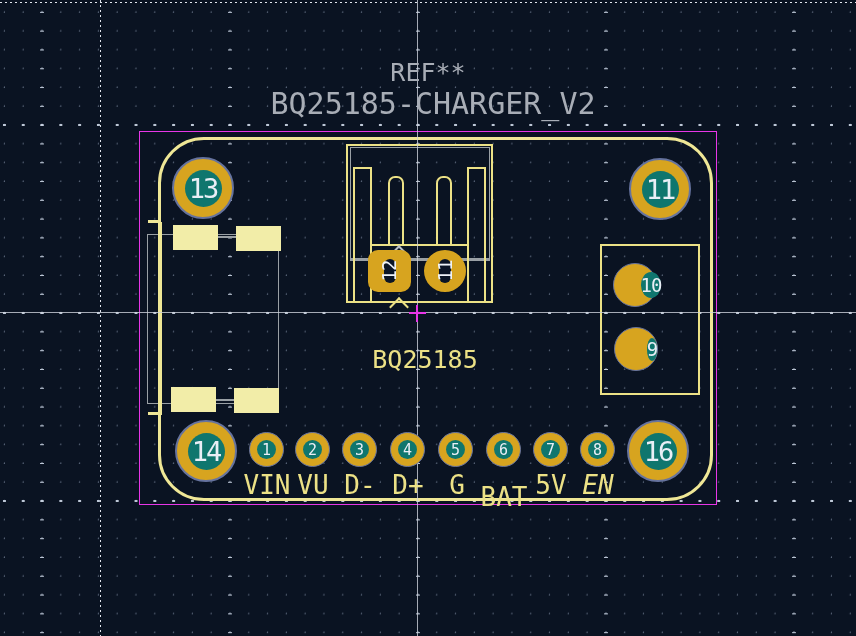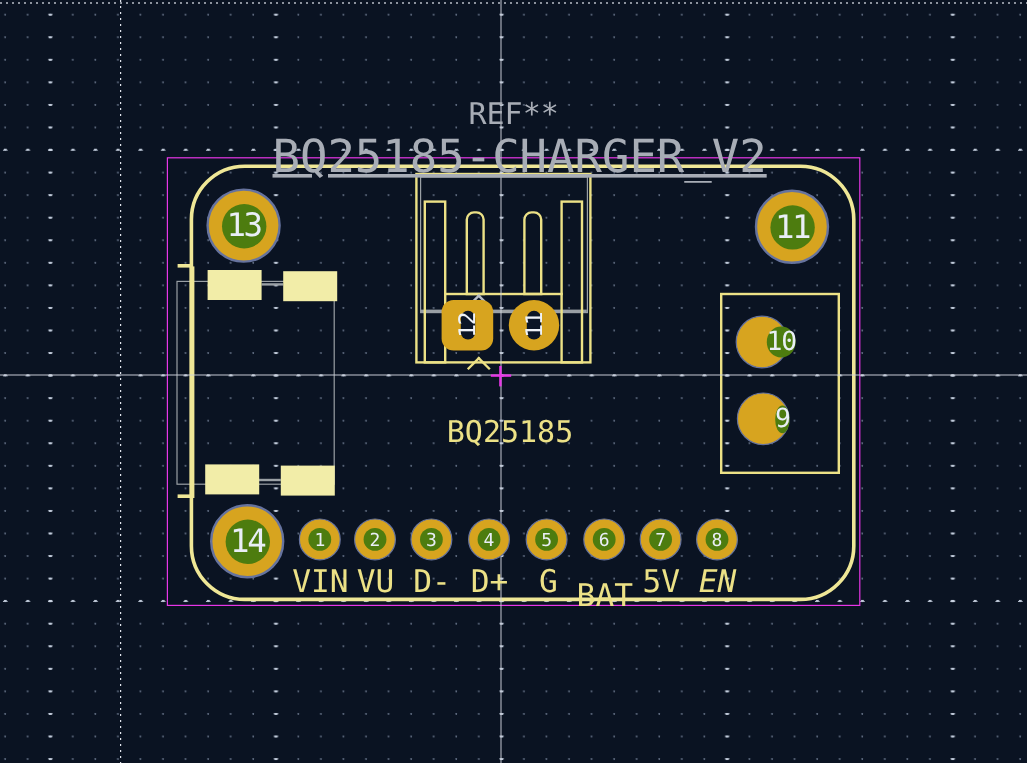--- a/index.html
+++ b/index.html
@@ -32,33 +32,33 @@
   .fab{border:1.5px solid #9aa0a5;z-index:3;}
   .fab-line{background:#9aa0a5;z-index:3;}
   
   .silk{border:2px solid #ece186;z-index:4;}
   .silk-line{background:#ece186;z-index:4;}
   .smd-pad{background:#f2eda8;z-index:4;}
   .chev{width:12px;height:12px;border-left:2.5px solid #ece186;border-top:2.5px solid #ece186;transform:rotate(45deg);z-index:4;}
   .chev.gray{border-color:#b9bec6;}
   
   .pad-th{border-radius:50%;background:#d7a41f;border:2px solid #66739e;display:flex;align-items:center;justify-content:center;z-index:6;}
-  .pad-hole{border-radius:50%;background:#4d7c0f;display:flex;align-items:center;justify-content:center;color:#e9eef6;}
+  .pad-hole{border-radius:50%;background:#0f766e;display:flex;align-items:center;justify-content:center;color:#e9eef6;}
   .pad-big{width:58px;height:58px;}
   .pad-big .pad-hole{width:37px;height:37px;font-size:27px;letter-spacing:-2px;}
   .pad-sm{width:33px;height:33px;border-width:1.5px;}
   .pad-sm .pad-hole{width:19px;height:19px;font-size:15px;}
   .pad-md{width:42px;height:42px;border-width:1.5px;}
-  .pad-md .pad-hole{font-size:22px;letter-spacing:-1px;margin-left:32px;}
+  .pad-md .pad-hole{font-size:19px;letter-spacing:-1px;margin-left:32px;}
   .pad-conn{background:#d7a41f;z-index:6;display:flex;align-items:center;justify-content:center;}
   .pad-slot{position:absolute;width:12px;height:24px;border-radius:6px;background:#0b1526;}
   .pad-rot{position:relative;color:#eef2f8;font-size:19px;transform:rotate(-90deg);letter-spacing:-1px;}
   
   .txt{z-index:7;white-space:nowrap;transform:translateX(-50%);text-align:center;}
-  .t-gray{color:#a8adb6;margin-top:22px;}
+  .t-gray{color:#a8adb6;}
   .t-yel{color:#ece186;}
   .pin-label{z-index:7;color:#ece186;font-size:26px;width:70px;text-align:center;transform:translateX(-50%);}
 </style>
 </head>
 <body>
 
 <div id="canvas">
 
   <div class="abs axis-v"></div>
   <div class="abs axis-h"></div>
@@ -110,20 +110,23 @@
 
   <div class="abs pad-th pad-big" style="left:172px;top:157px;">
     <div class="pad-hole">13</div>
   </div>
   <div class="abs pad-th pad-big" style="left:629px;top:158px;">
     <div class="pad-hole">11</div>
   </div>
   <div class="abs pad-th pad-big" style="left:175px;top:420px;">
     <div class="pad-hole">14</div>
   </div>
+  <div class="abs pad-th pad-big" style="left:627px;top:420px;">
+    <div class="pad-hole">16</div>
+  </div>
 
   <div class="abs pad-th pad-sm" style="left:249px;top:432px;">
     <div class="pad-hole">1</div>
   </div>
   <div class="abs pad-th pad-sm" style="left:295px;top:432px;">
     <div class="pad-hole">2</div>
   </div>
   <div class="abs pad-th pad-sm" style="left:342px;top:432px;">
     <div class="pad-hole">3</div>
   </div>
@@ -149,16 +152,16 @@
   <div class="abs pin-label" style="left:408px;top:470px;">D+</div>
   <div class="abs pin-label" style="left:457px;top:470px;">G</div>
   <div class="abs pin-label" style="left:504px;top:482px;">BAT</div>
   <div class="abs pin-label" style="left:551px;top:470px;">5V</div>
   <div class="abs pin-label" style="left:598px;top:470px;font-style:italic;">EN</div>
 
   <div class="abs anchor-h"></div>
   <div class="abs anchor-v"></div>
 
   <div class="abs txt t-gray" style="left:428px;top:58px;font-size:25px;">REF**</div>
-  <div class="abs txt t-gray" style="left:433px;top:86px;font-size:38px;text-decoration:underline;">BQ25185-CHARGER_V2</div>
+  <div class="abs txt t-gray" style="left:433px;top:86px;font-size:30px;">BQ25185-CHARGER_V2</div>
   <div class="abs txt t-yel" style="left:425px;top:345px;font-size:25px;">BQ25185</div>
 
 </div>
 
 </body></html>

